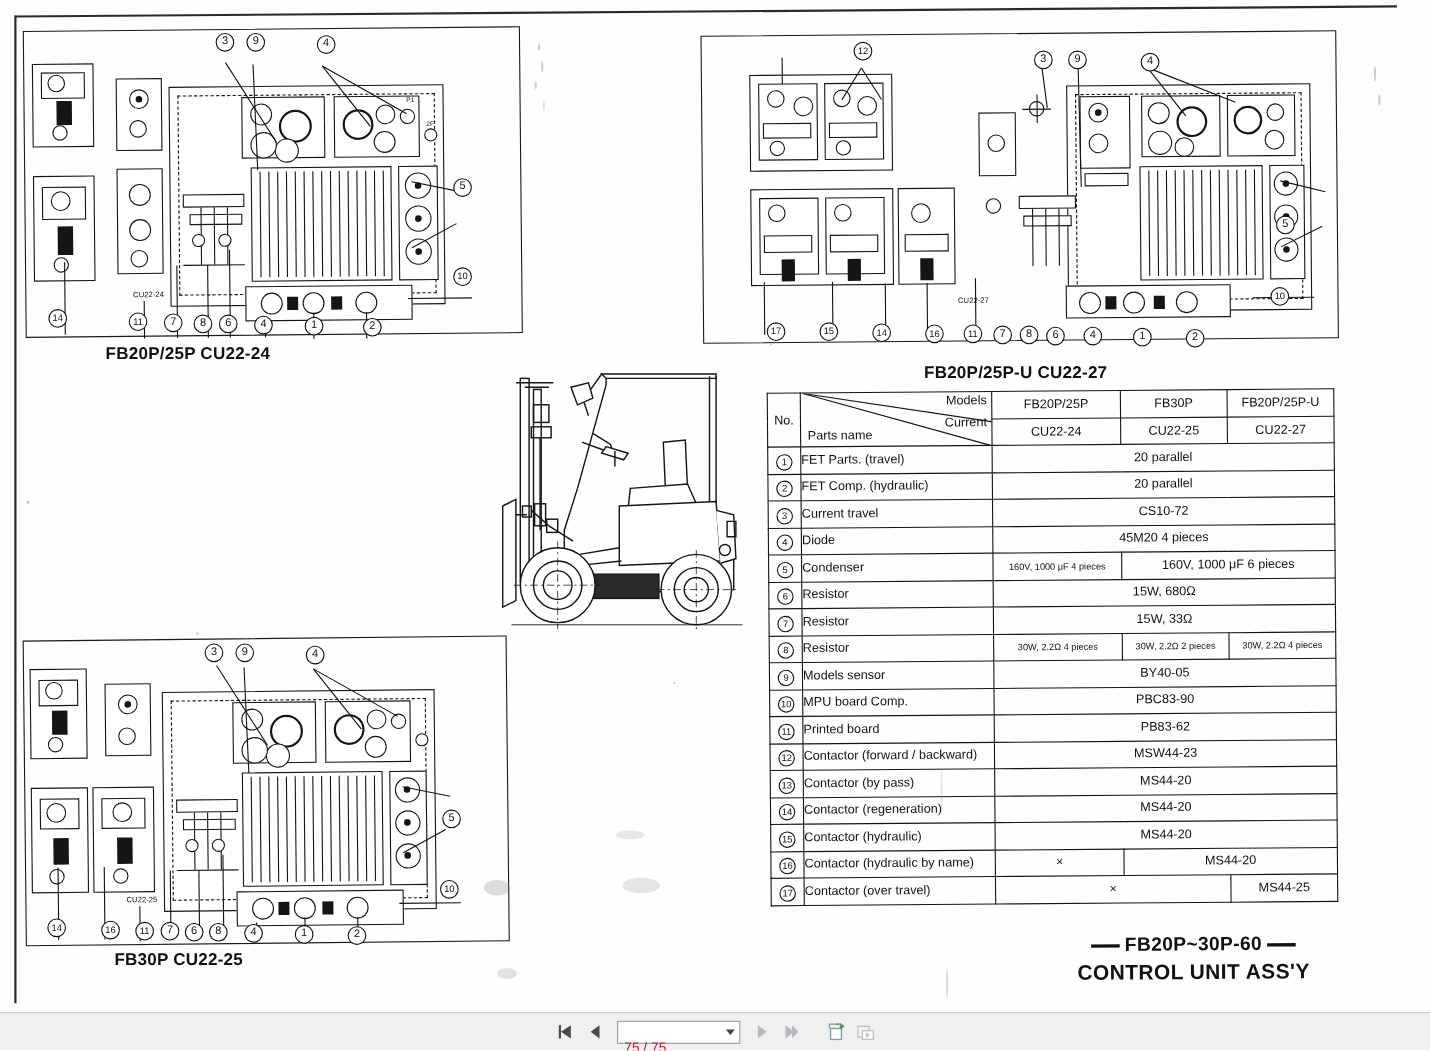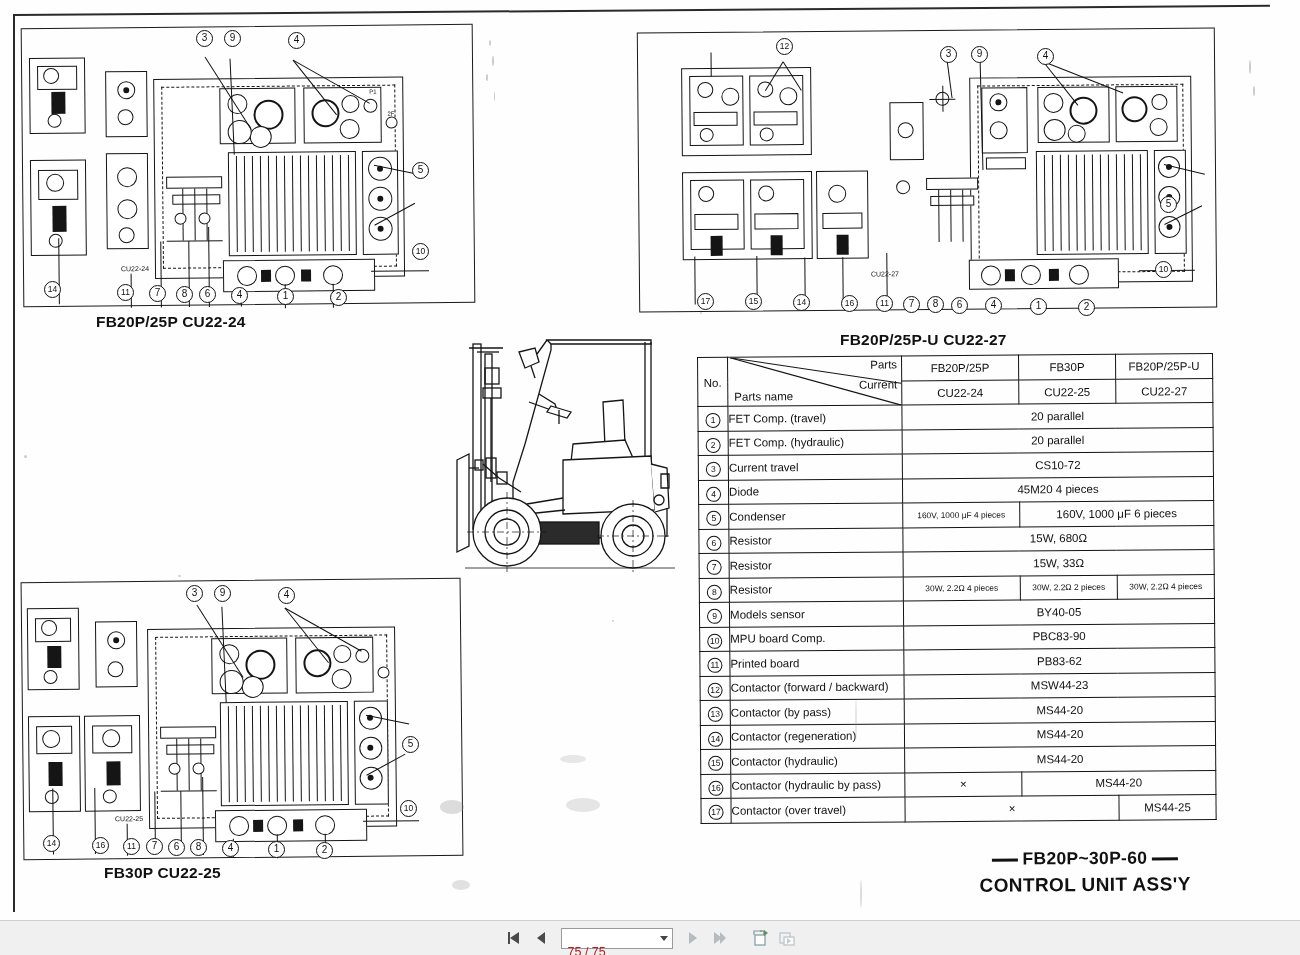--- a/index.html
+++ b/index.html
@@ -632,37 +632,37 @@
         <tbody>
             <tr>
           <td class="no-col hdr-cell" rowspan="2">
             <span class="hdr-no">No.</span>
           </td>
           <td class="name-col hdr-cell" rowspan="2" style="position:relative;">
             <svg class="hdr-diag" viewBox="0 0 174 49" preserveAspectRatio="none">
               <line x1="2" y1="0" x2="174" y2="27" stroke="#141414" stroke-width="1.1"></line>
               <line x1="2" y1="0" x2="174" y2="49" stroke="#141414" stroke-width="1.1"></line>
             </svg>
-            <span class="hdr-types">Parts</span>
+            <span class="hdr-types">Models</span>
             <span class="hdr-models">Current</span>
             <span class="hdr-parts">Parts name</span>
           </td>
           <td class="m-type">FB20P/25P</td>
           <td class="m-type">FB30P</td>
           <td class="m-type">FB20P/25P-U</td>
         </tr>
         <tr>
           <td class="m-model">CU22-24</td>
           <td class="m-model">CU22-25</td>
           <td class="m-model">CU22-27</td>
         </tr>
 
         <tr>
           <td class="no-col"><span class="cnum">1</span></td>
-          <td class="name-col">FET Comp.  (travel)</td>
+          <td class="name-col">FET Parts.  (travel)</td>
           <td class="val" colspan="3">20 parallel</td>
         </tr>
 
         <tr>
           <td class="no-col"><span class="cnum">2</span></td>
           <td class="name-col">FET Comp.  (hydraulic)</td>
           <td class="val" colspan="3">20 parallel</td>
         </tr>
 
         <tr>
@@ -741,21 +741,21 @@
         </tr>
 
         <tr>
           <td class="no-col"><span class="cnum">15</span></td>
           <td class="name-col">Contactor (hydraulic)</td>
           <td class="val" colspan="3">MS44-20</td>
         </tr>
 
         <tr>
           <td class="no-col"><span class="cnum">16</span></td>
-          <td class="name-col">Contactor (hydraulic by pass)</td>
+          <td class="name-col">Contactor (hydraulic by name)</td>
           <td class="val xmark">×</td>
           <td class="val" colspan="2">MS44-20</td>
         </tr>
 
         <tr>
           <td class="no-col"><span class="cnum">17</span></td>
           <td class="name-col">Contactor (over travel)</td>
           <td class="val xmark" colspan="2">×</td>
           <td class="val">MS44-25</td>
         </tr>

